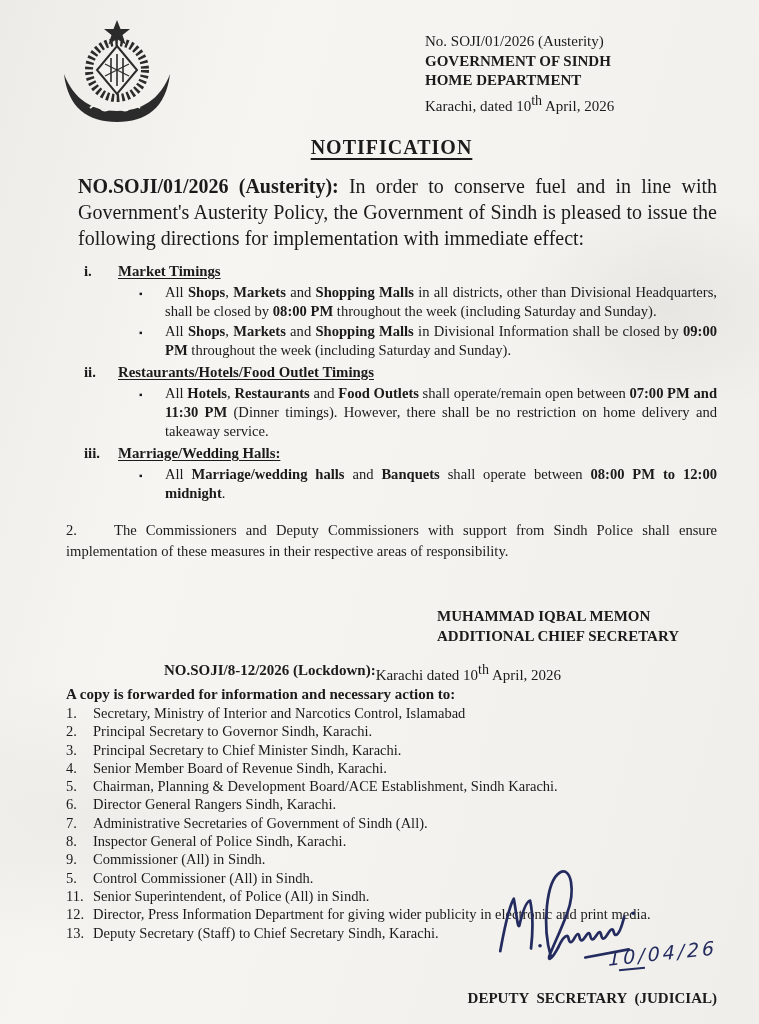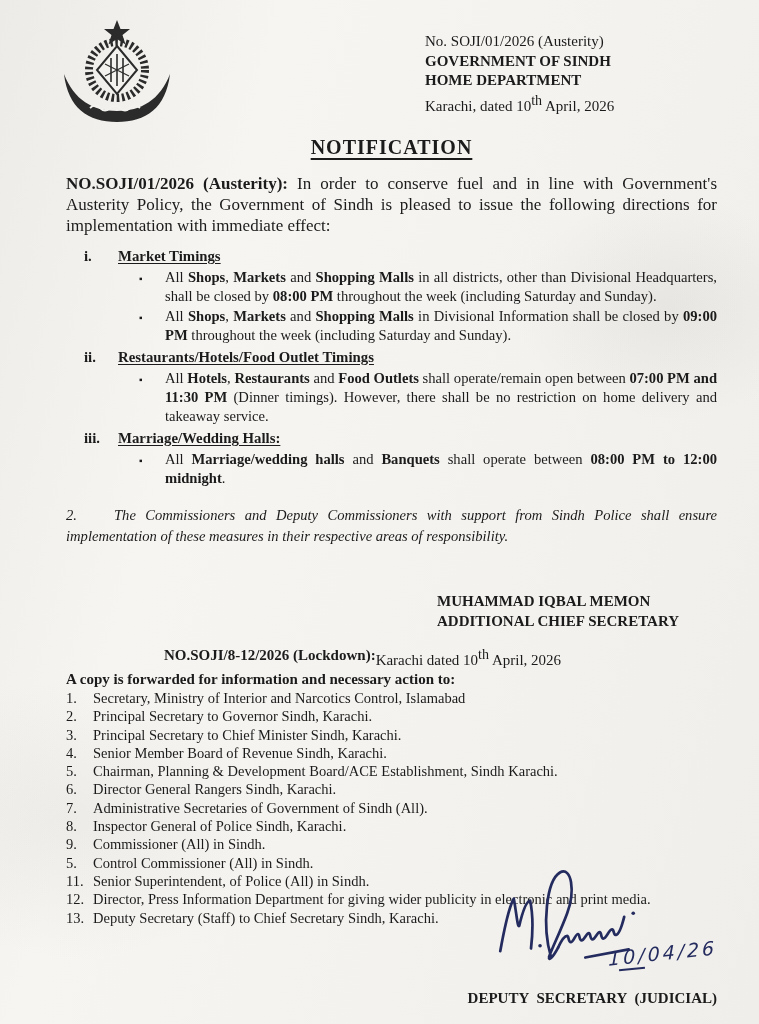--- a/index.html
+++ b/index.html
@@ -25,36 +25,36 @@
   }
   .head-right .bold{font-weight:bold;}
   sup{font-size:14px;}
   
   h1.doc-title{
     margin:8px 0 14px 0;text-align:center;
     font-size:20px;letter-spacing:1px;font-weight:bold;
     text-decoration:underline;text-decoration-thickness:2px;text-underline-offset:4px;
   }
   
-  .intro{margin:0 0 10px 0;font-size:17px;line-height:21px;text-align:justify;}
+  .intro{margin:0 0 10px 12px;font-size:20px;line-height:26px;text-align:justify;}
   
   .section{margin:0;}
   .sec-head{display:flex;font-size:14.8px;line-height:21px;margin-top:2px;}
   .sec-num{font-weight:bold;width:34px;margin-left:18px;flex:none;}
   .sec-title{font-weight:bold;text-decoration:underline;text-underline-offset:2px;}
   ul.bullets{margin:0;padding:0 0 0 99px;list-style:none;}
   ul.bullets li{
     position:relative;font-size:14.6px;line-height:19px;
     text-align:justify;margin:1px 0;
   }
   ul.bullets li::before{
     content:"▪";position:absolute;left:-26px;top:1px;font-size:10px;
   }
   
-  .para2{margin:17px 0 0 0;font-size:14.6px;line-height:21px;text-align:justify;font-style:italic;}
+  .para2{margin:17px 0 0 0;font-size:14.6px;line-height:21px;text-align:justify;}
   .para2 .pnum{display:inline-block;width:48px;}
   
   .signatory{
     width:280px;margin:44px 0 0 auto;
     font-weight:bold;font-size:15px;line-height:20px;
   }
   
   .lockdown-row{display:flex;justify-content:center;margin-top:16px;font-size:15px;}
   .lockdown-ref{font-weight:bold;}
   .lockdown-date{padding-right:58px;}

